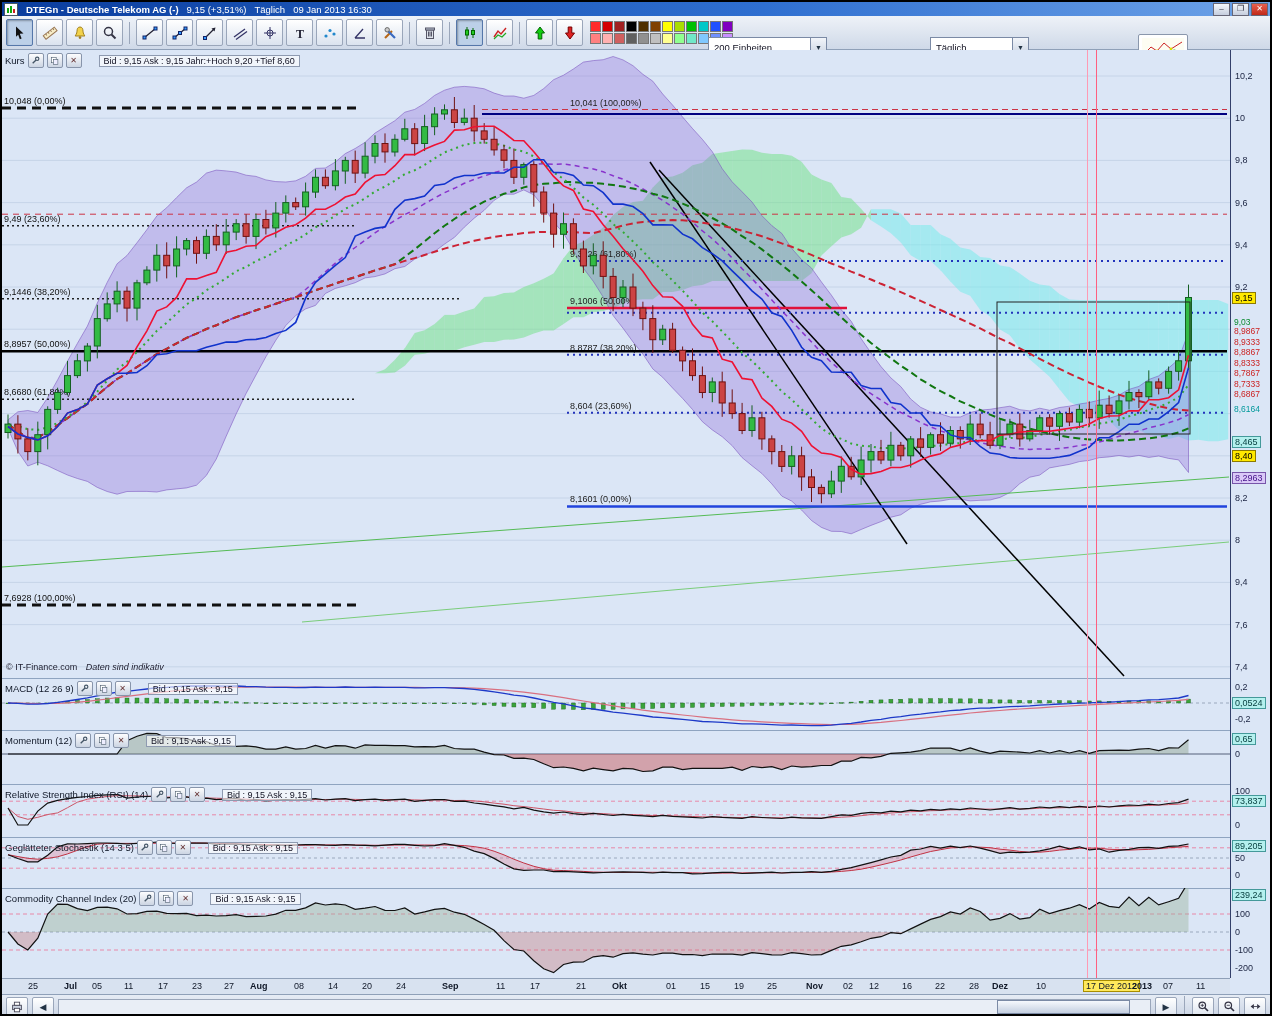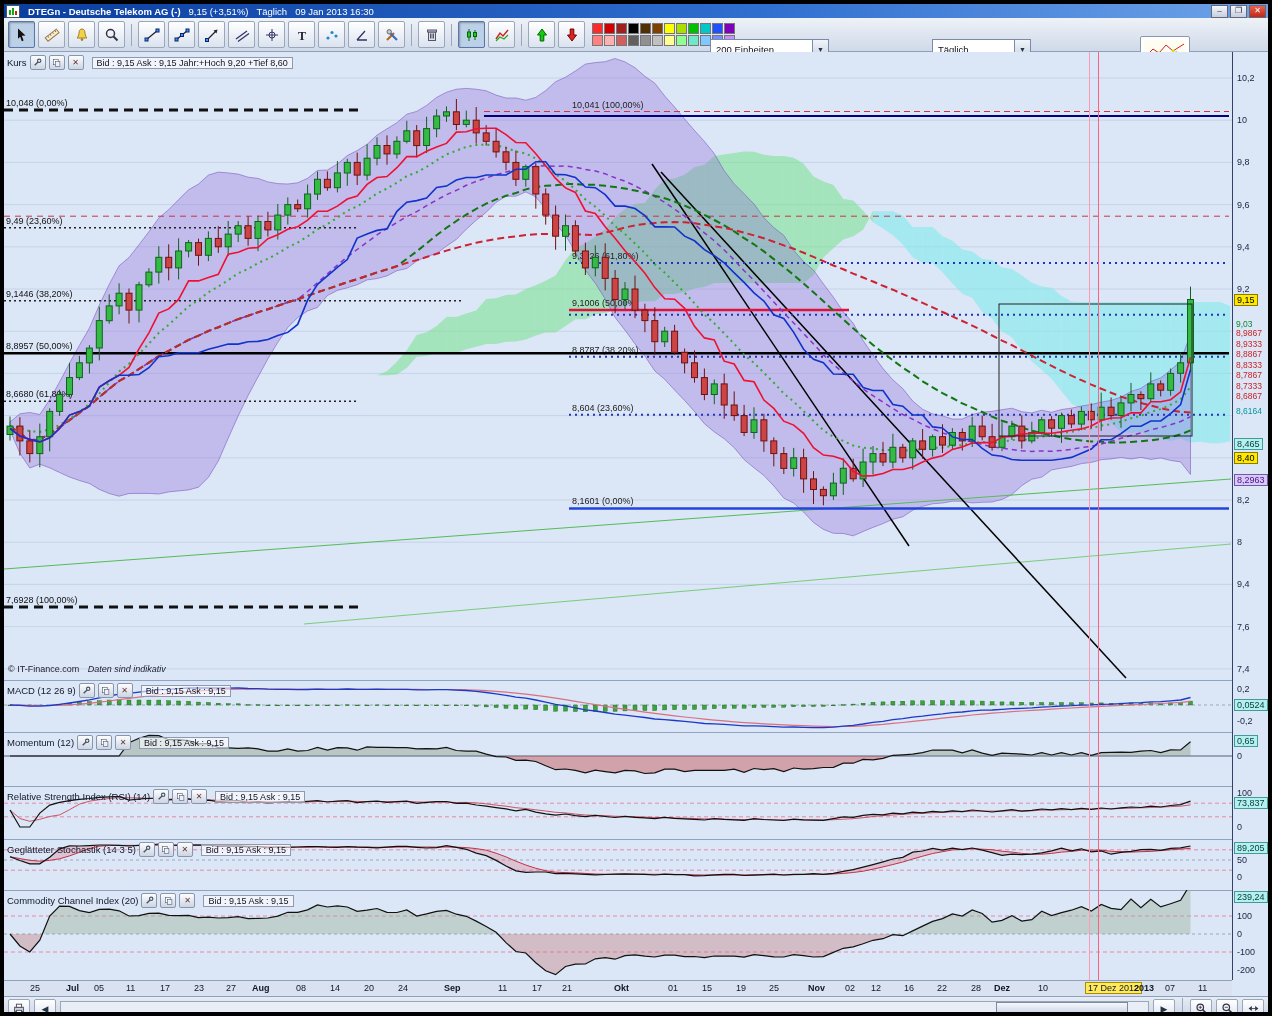--- a/index.html
+++ b/index.html
@@ -1,16 +1,16 @@
 <!DOCTYPE html>
 <html><head>
 <meta charset="utf-8">
 <style>
   html,body{margin:0;padding:0;background:#9aa4b4;font-family:"Liberation Sans",sans-serif;}
-  .app{position:relative;width:1272px;height:1016px;background:#dbe6f6;overflow:hidden;border:4px solid #000000;box-sizing:border-box;}
+  .app{position:relative;width:1272px;height:1016px;background:#dbe6f6;overflow:hidden;border:2px solid #000000;box-sizing:border-box;}
   
   .titlebar{position:absolute;left:0;top:0;width:100%;height:14px;background:linear-gradient(90deg,#0a3d9e,#2f6fd0 60%,#6ea3e8);display:flex;align-items:center;color:#fff;font-size:9.5px;gap:8px;padding:0 2px;box-sizing:border-box;}
   .titlebar .t-main{font-weight:bold;}
   .appicon{width:12px;height:11px;background:#fff;border:1px solid #456;display:flex;align-items:center;justify-content:center;}
   .winbtns{margin-left:auto;display:flex;gap:2px;}
   .winbtn{width:15px;height:11px;background:linear-gradient(#f4f6fa,#c6cede);border:1px solid #667;font-size:8px;line-height:9px;text-align:center;color:#223;cursor:pointer;}
   .winbtn.close{background:linear-gradient(#e86050,#c02818);color:#fff;}
   
   .toolbar{position:absolute;left:0;top:14px;width:100%;height:34px;background:linear-gradient(#eef2f8,#cfd9e8);border-bottom:1px solid #8fa0b8;display:flex;align-items:center;padding:0 4px;gap:3px;box-sizing:border-box;}
   .tbtn{width:25px;height:25px;border:1px solid #9aa6ba;border-radius:2px;background:linear-gradient(#ffffff,#dbe3ef);display:flex;align-items:center;justify-content:center;cursor:pointer;flex:0 0 auto;}
@@ -27,21 +27,21 @@
   .tickL{position:absolute;left:4px;font-size:9px;color:#1a2340;white-space:nowrap;}
   .mark{position:absolute;left:3px;font-size:8.5px;white-space:nowrap;}
   .badge{position:absolute;left:1px;font-size:9px;padding:0 2px;border:1px solid;white-space:nowrap;}
   .badge-yellow{background:#ffe900;border-color:#8c7a00;color:#000;}
   .badge-cyan{background:#b4f0ee;border-color:#44999a;color:#033c3c;}
   .badge-purple{background:#d9c9f7;border-color:#7755aa;color:#45128a;}
   .txt-red{color:#cc2222;} .txt-green{color:#0a8a2e;} .txt-cyan{color:#00999c;}
   
   .phead{position:absolute;display:flex;align-items:center;gap:3px;z-index:6;font-size:9.5px;color:#101828;}
   .pbtn{width:14px;height:13px;background:linear-gradient(#fdfdfe,#ccd5e3);border:1px solid #8895ab;border-radius:2px;display:flex;align-items:center;justify-content:center;cursor:pointer;}
-  .quote{border:1px solid #8e9ab0;background:rgba(255,255,255,.6);padding:0 4px;font-size:9px;color:#112;margin-left:5px;white-space:nowrap;}
+  .quote{border:1px solid #8e9ab0;background:rgba(255,255,255,.6);padding:0 4px;font-size:9px;color:#112;margin-left:14px;white-space:nowrap;}
   .vline{position:absolute;top:48px;height:928px;width:1px;z-index:4;}
   
   .timeaxis{position:absolute;left:0;top:976px;width:1228px;height:16px;background:#d8e2f0;border-top:1px solid #8fa0b8;box-sizing:border-box;}
   .tlabel{position:absolute;top:2px;font-size:9px;color:#101828;white-space:nowrap;}
   .tlabel.b{font-weight:bold;}
   .tlabel.hl{background:#ffe95c;border:1px solid #a88d00;padding:0 2px;top:1px;}
   
   .bottombar{position:absolute;left:0;top:992px;width:100%;height:24px;background:linear-gradient(#e6ecf5,#c9d3e3);border-top:1px solid #8fa0b8;display:flex;align-items:center;padding:0 4px;gap:4px;box-sizing:border-box;}
   .bbtn{width:20px;height:18px;border:1px solid #9aa6ba;border-radius:2px;background:linear-gradient(#fff,#dde4ef);display:flex;align-items:center;justify-content:center;font-size:9px;color:#234;cursor:pointer;flex:0 0 auto;}
   .scrolltrack{position:relative;height:14px;background:#e9eef6;border:1px solid #9aa6ba;flex:1 1 auto;}
@@ -977,21 +977,21 @@
       <span class="tlabel" style="left: 190px;">23</span>
       <span class="tlabel" style="left: 222px;">27</span>
       <span class="tlabel b" style="left: 248px;">Aug</span>
       <span class="tlabel" style="left: 292px;">08</span>
       <span class="tlabel" style="left: 326px;">14</span>
       <span class="tlabel" style="left: 360px;">20</span>
       <span class="tlabel" style="left: 394px;">24</span>
       <span class="tlabel b" style="left: 440px;">Sep</span>
       <span class="tlabel" style="left: 494px;">11</span>
       <span class="tlabel" style="left: 528px;">17</span>
-      <span class="tlabel" style="left: 558px;">21</span>
+      <span class="tlabel" style="left: 574px;">21</span>
       <span class="tlabel b" style="left: 610px;">Okt</span>
       <span class="tlabel" style="left: 664px;">01</span>
       <span class="tlabel" style="left: 698px;">15</span>
       <span class="tlabel" style="left: 732px;">19</span>
       <span class="tlabel" style="left: 765px;">25</span>
       <span class="tlabel b" style="left: 804px;">Nov</span>
       <span class="tlabel" style="left: 841px;">02</span>
       <span class="tlabel" style="left: 867px;">12</span>
       <span class="tlabel" style="left: 900px;">16</span>
       <span class="tlabel" style="left: 933px;">22</span>

